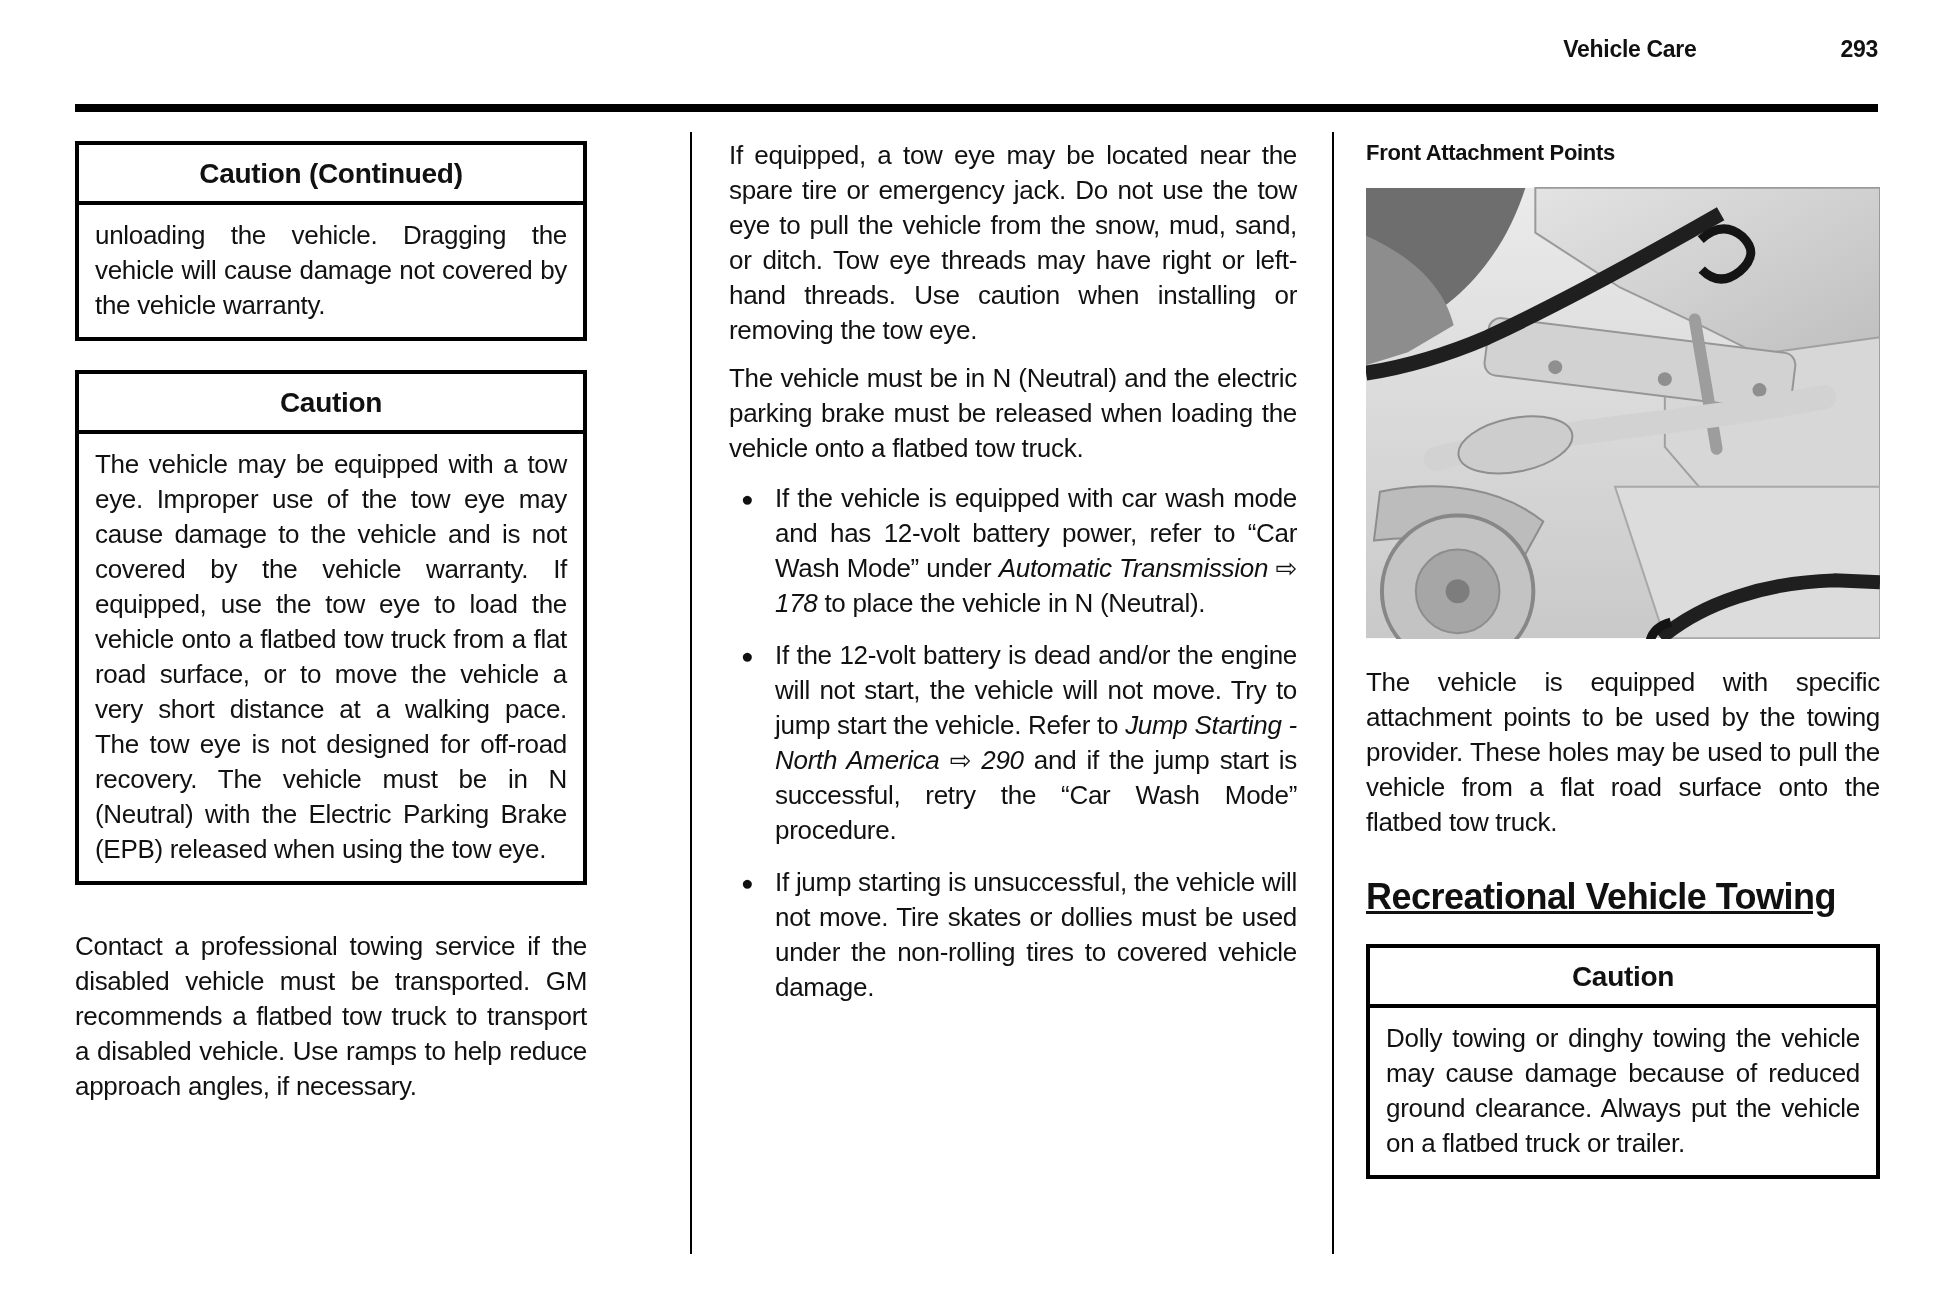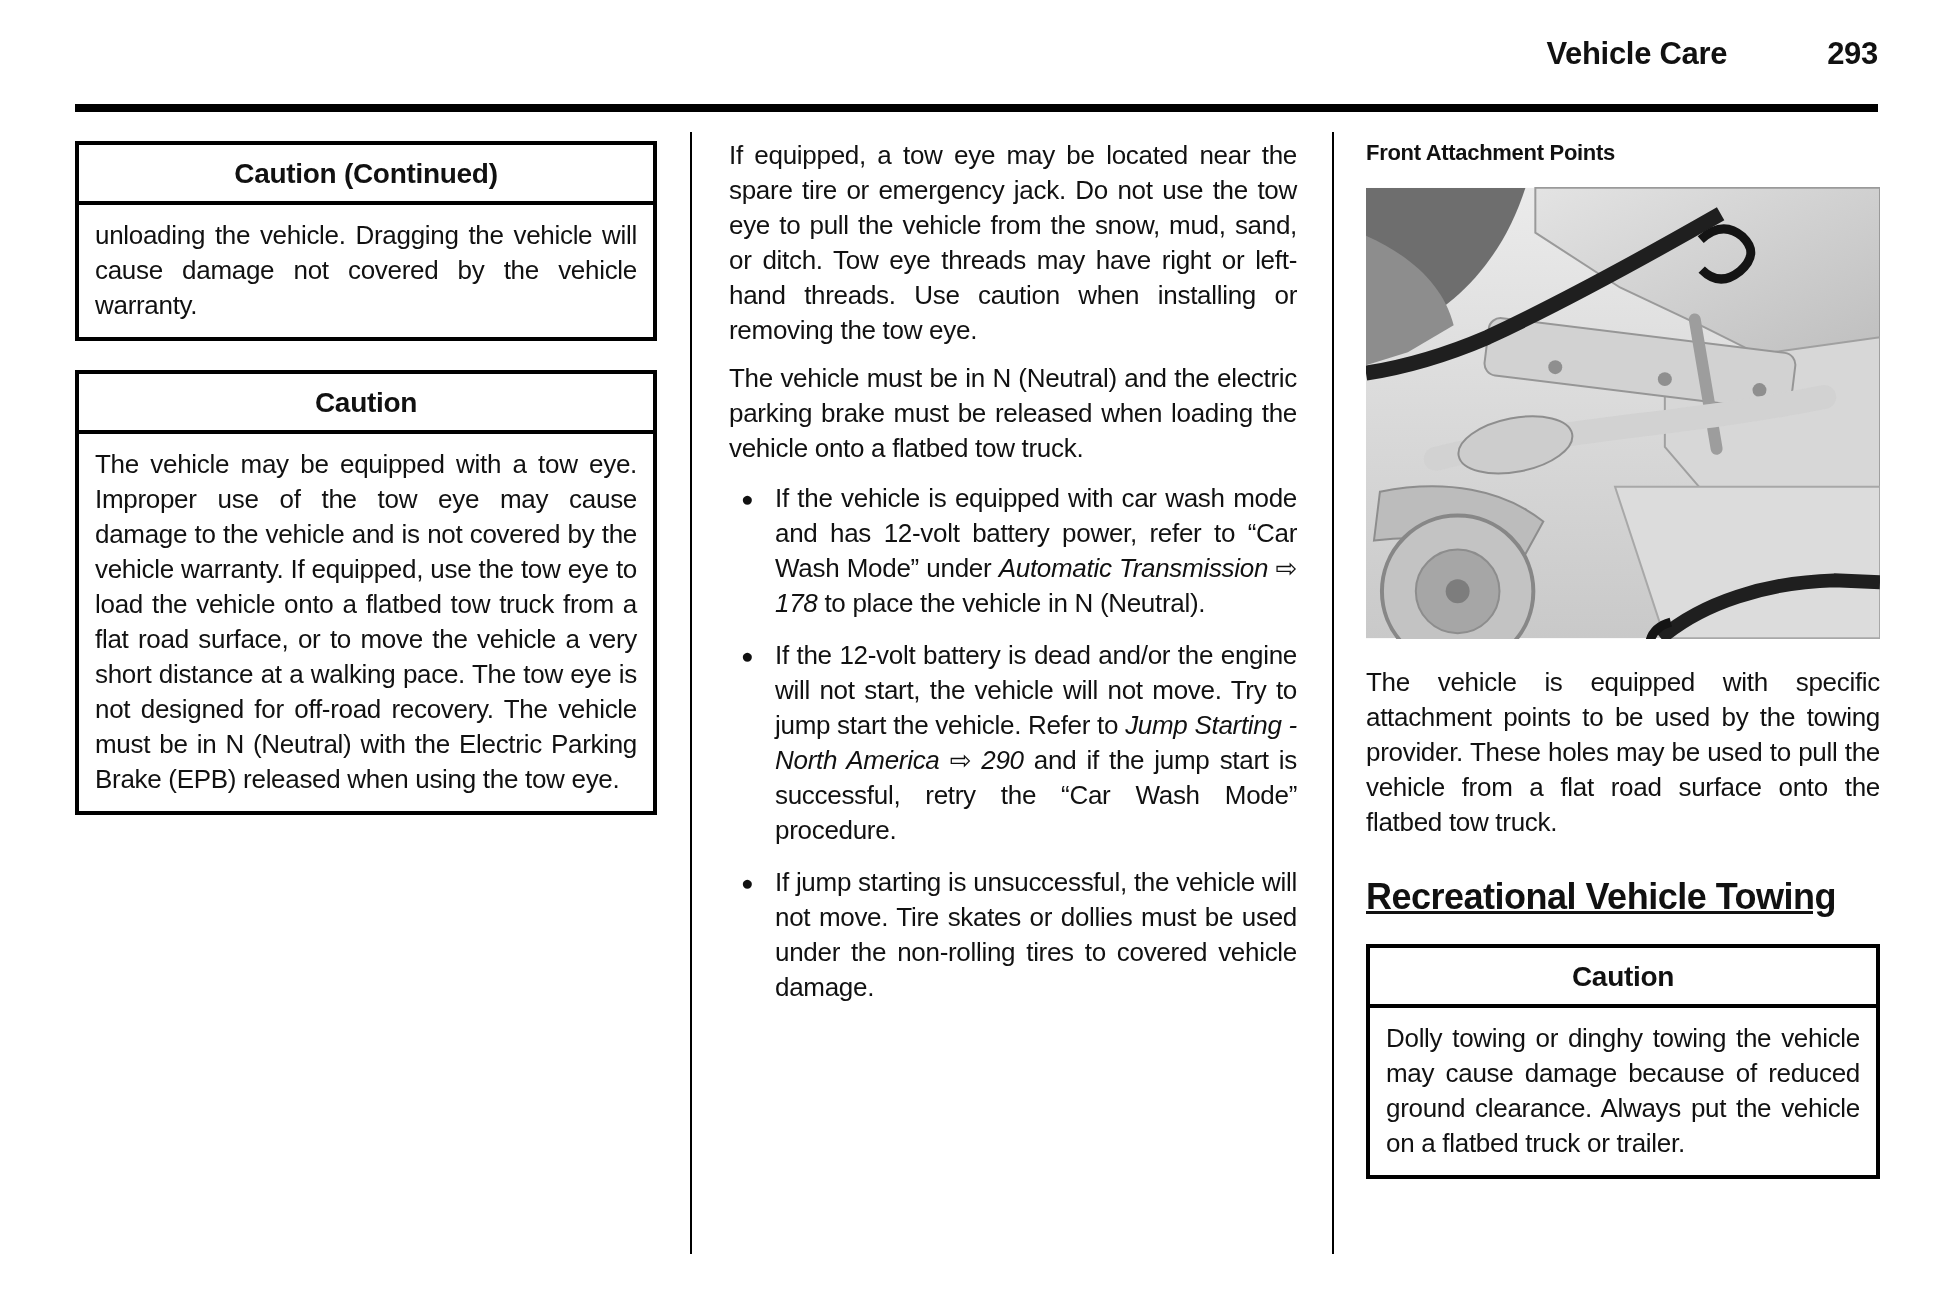--- a/index.html
+++ b/index.html
@@ -19,22 +19,23 @@
     left: 75px;
     width: 1803px;
     top: 36px;
     display: flex;
     justify-content: flex-end;
     align-items: baseline;
     gap: 100px;
   }
   .header-title, .header-page {
     font-weight: 700;
-    font-size: 31px;
-    letter-spacing: -0.3px;
+    font-size: 23px;
+    letter-spacing: -0.3px;
+    margin-left: 44px;
   }
   .header-rule {
     position: absolute;
     left: 75px;
     top: 104px;
     width: 1803px;
     height: 8px;
     background: #000;
   }
   
@@ -42,21 +43,21 @@
     position: absolute;
     top: 132px;
     height: 1122px;
     width: 2px;
     background: #000;
   }
   .v-divider.d1 { left: 690px; }
   .v-divider.d2 { left: 1332px; }
   
   .col { position: absolute; top: 136px; }
-  .col1 { left: 75px;   width: 582px; }
+  .col1 { left: 75px;   width: 512px; }
   .col2 { left: 729px;  width: 568px; }
   .col3 { left: 1366px; width: 514px; }
   
   .body-text {
     font-size: 26px;
     line-height: 35px;
     letter-spacing: -0.3px;
     text-align: justify;
   }
   .xref { font-style: italic; }
@@ -130,20 +131,21 @@
     <div class="caution-box first">
       <div class="cb-title">Caution (Continued)</div>
       <div class="cb-body body-text">unloading the vehicle. Dragging the vehicle will cause damage not covered by the vehicle warranty.</div>
     </div>
 
     <div class="caution-box second">
       <div class="cb-title">Caution</div>
       <div class="cb-body body-text">The vehicle may be equipped with a tow eye. Improper use of the tow eye may cause damage to the vehicle and is not covered by the vehicle warranty. If equipped, use the tow eye to load the vehicle onto a flatbed tow truck from a flat road surface, or to move the vehicle a very short distance at a walking pace. The tow eye is not designed for off-road recovery. The vehicle must be in N (Neutral) with the Electric Parking Brake (EPB) released when using the tow eye.</div>
     </div>
 
+    <p class="body-text tow-service-para">Contact a professional towing service if the disabled vehicle must be transported. GM recommends a flatbed tow truck to transport a disabled vehicle. Use ramps to help reduce approach angles, if necessary.</p>
   </div>
 
   <div class="col col2">
 
     <p class="body-text para-1">If equipped, a tow eye may be located near the spare tire or emergency jack. Do not use the tow eye to pull the vehicle from the snow, mud, sand, or ditch. Tow eye threads may have right or left-hand threads. Use caution when installing or removing the tow eye.</p>
 
     <p class="body-text para-2">The vehicle must be in N (Neutral) and the electric parking brake must be released when loading the vehicle onto a flatbed tow truck.</p>
 
     <ul class="bullet-list">
 

